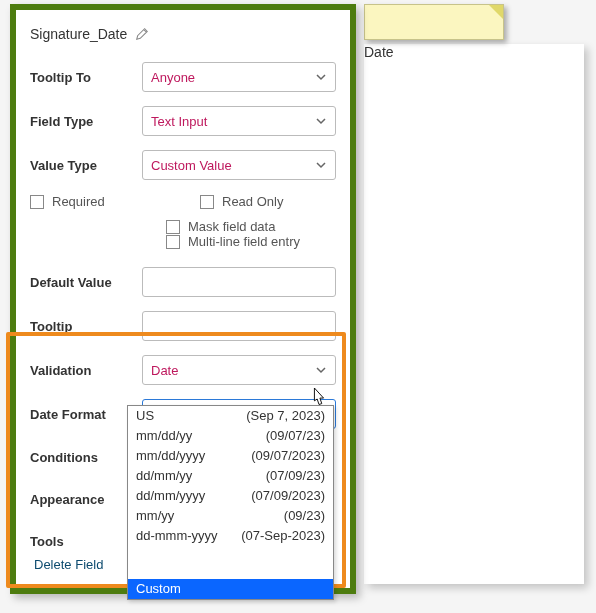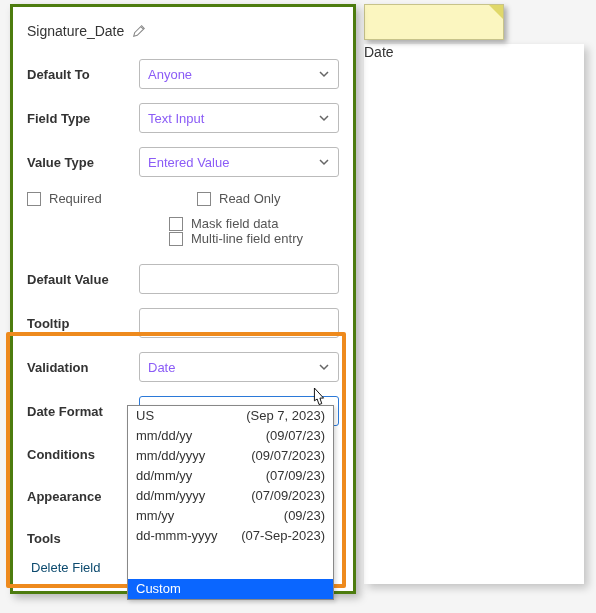--- a/index.html
+++ b/index.html
@@ -1,27 +1,27 @@
 <!DOCTYPE html>
 <html><head>
 <meta charset="utf-8">
 <style>
   * { box-sizing: border-box; font-family: -apple-system, "Segoe UI", Arial, sans-serif; }
   body { margin: 0; padding: 0; width: 596px; height: 613px; background: #f5f5f5; position: relative; }
-  .panel { position: absolute; left: 10px; top: 4px; width: 346px; height: 590px; background: #fff; border: 3px solid #4d7c0f; box-shadow: 4px 4px 8px rgba(0,0,0,0.25); padding: 16px 14px; }
+  .panel { position: absolute; left: 10px; top: 4px; width: 346px; height: 590px; background: #fff; border: 6px solid #4d7c0f; box-shadow: 4px 4px 8px rgba(0,0,0,0.25); padding: 16px 14px; }
   .preview { position: absolute; left: 364px; top: 4px; width: 140px; height: 36px; background: #fbf6c0; border: 1px solid #c7c38a; box-shadow: 3px 3px 5px rgba(0,0,0,0.3); }
   .preview-corner { position:absolute; right:0; top:0; width:0; height:0; border-top:14px solid #e0d86a; border-left:14px solid transparent; }
   .preview-label { position: absolute; left: 364px; top: 44px; font-size: 14px; color: #333; }
   .pg-shadow { position:absolute; left:364px; top:44px; width:220px; height:540px; box-shadow: 4px 4px 8px rgba(0,0,0,0.2); background:#fff; z-index:-1; }
   .title-row { display: flex; align-items: center; gap: 8px; margin-bottom: 20px; }
   .title { font-size: 14px; color: #333; }
   .pencil { width: 14px; height: 14px; fill:#888; }
   .row { display: flex; align-items: center; margin-bottom: 14px; min-height: 28px; }
   .label { width: 112px; font-size: 13px; font-weight: 600; color: #333; }
-  .select { flex: 1; height: 30px; border: 1px solid #bbb; border-radius: 3px; padding: 0 8px; font-size: 13px; display: flex; align-items: center; justify-content: space-between; color: #8b5cf6; background:#fff; }
+  .select { flex: 1; height: 30px; border: 1px solid #bbb; border-radius: 3px; padding: 0 8px; font-size: 13px; display: flex; align-items: center; justify-content: space-between; color: #be185d; background:#fff; }
   .chev { width: 12px; height: 12px; }
   .chev path { stroke: #666; stroke-width: 1.5; fill: none; }
   .input { flex: 1; height: 30px; border: 1px solid #bbb; border-radius: 3px; }
   .check-row { display:flex; margin-bottom:10px;align-items:flex-end; }
   .check { display:flex; align-items:center; gap:8px; font-size:13px; color:#555; min-width:170px; }
   .cbox { width:14px; height:14px; border:1.5px solid #888; }
   .highlight { position:absolute; left:6px; top:332px; width:340px; height:256px; border:4px solid #ee8a1d; border-radius:2px; pointer-events:none; }
   .dropdown { position:absolute; left:127px; top:405px; width:207px; background:#fff; border:1px solid #888; box-shadow:2px 2px 4px rgba(0,0,0,0.15); }
   .dd-row { display:flex; justify-content:space-between; padding:1px 8px; font-size:13px; color:#333; line-height:18px; }
   .dd-row.active { background:#0a66ff; color:#fff;margin-top:33px; }
@@ -43,21 +43,21 @@
 
 <div class="panel">
   <div class="title-row">
     <span class="title">Signature_Date</span>
     <svg class="pencil" viewBox="0 0 16 16">
         <path d="M2 14l1-4 8-8 3 3-8 8-4 1zM10 3l3 3" stroke="#888" fill="none" stroke-width="1.2"></path>
       </svg>
   </div>
 
   <div class="row">
-    <div class="label">Default To</div>
+    <div class="label">Tooltip To</div>
     <div class="select">
       <span>Anyone</span>
       <svg class="chev" viewBox="0 0 12 12">
           <path d="M2 4l4 4 4-4"></path>
         </svg>
     </div>
   </div>
 
   <div class="row">
     <div class="label">Field Type</div>
@@ -65,21 +65,21 @@
       <span>Text Input</span>
       <svg class="chev" viewBox="0 0 12 12">
           <path d="M2 4l4 4 4-4"></path>
         </svg>
     </div>
   </div>
 
   <div class="row">
     <div class="label">Value Type</div>
     <div class="select">
-      <span>Entered Value</span>
+      <span>Custom Value</span>
       <svg class="chev" viewBox="0 0 12 12">
           <path d="M2 4l4 4 4-4"></path>
         </svg>
     </div>
   </div>
 
   <div class="check-row">
     <div class="check">
         <div class="cbox"></div>
         <span>Required</span>

